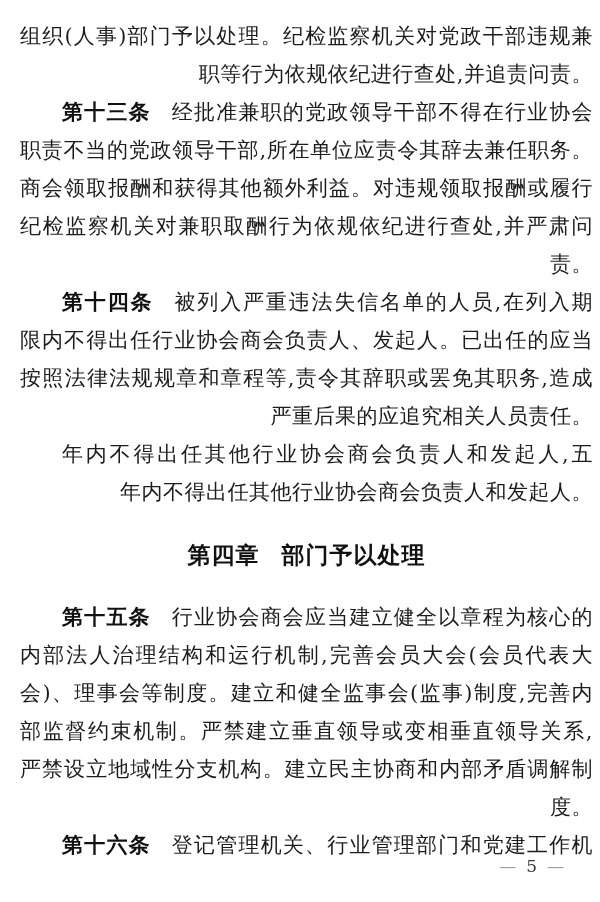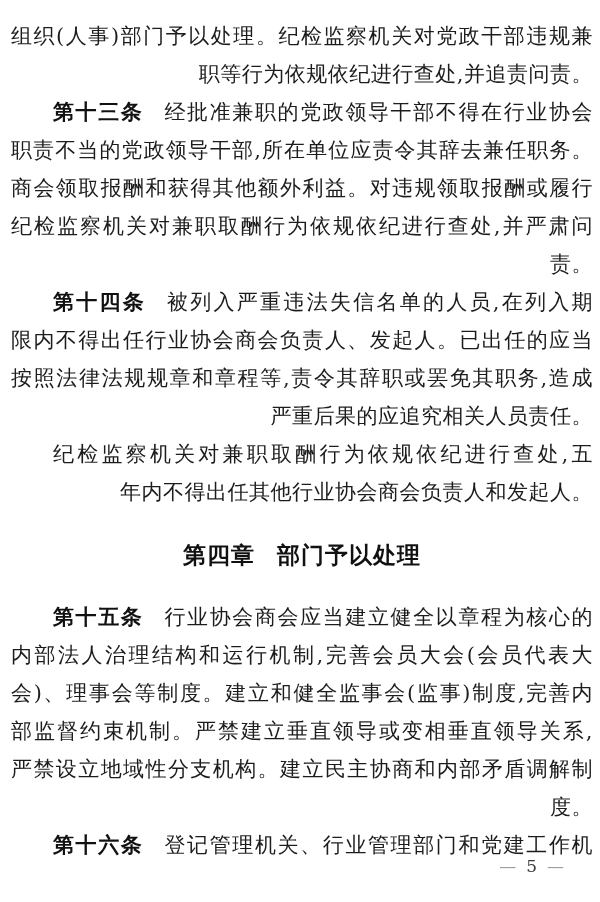--- a/index.html
+++ b/index.html
@@ -9,21 +9,21 @@
   body {
     width: 600px;
     height: 902px;
     background: #ffffff;
     position: relative;
     overflow: hidden;
   }
   .content {
     position: absolute;
     top: 17px;
-    left: 11px;
+    left: 20px;
     right: 7px;
   }
   .line {
     height: 38px;
     line-height: 38px;
     font-size: 21px;
     color: #1c1c1c;
     font-family: "DejaVu Serif", "Liberation Serif", serif;
     letter-spacing: 0.5px;
     white-space: nowrap;
@@ -84,21 +84,21 @@
       <div class="line"><span>职等行为依规依纪进行查处,并追责问责。</span></div>
       <div class="line justify indent"><span class="lead">第十三条</span><span>经批准兼职的党政领导干部不得在行业协会</span></div>
       <div class="line justify"><span>职责不当的党政领导干部,所在单位应责令其辞去兼任职务。</span></div>
       <div class="line justify"><span>商会领取报酬和获得其他额外利益。对违规领取报酬或履行</span></div>
       <div class="line justify"><span>纪检监察机关对兼职取酬行为依规依纪进行查处,并严肃问</span></div>
       <div class="line"><span>责。</span></div>
       <div class="line justify indent"><span class="lead">第十四条</span><span>被列入严重违法失信名单的人员,在列入期</span></div>
       <div class="line justify"><span>限内不得出任行业协会商会负责人、发起人。已出任的应当</span></div>
       <div class="line justify"><span>按照法律法规规章和章程等,责令其辞职或罢免其职务,造成</span></div>
       <div class="line"><span>严重后果的应追究相关人员责任。</span></div>
-      <div class="line justify indent"><span>纪检监察机关对兼职取酬行为依规依纪进行查处,五</span></div>
+      <div class="line justify indent"><span>年内不得出任其他行业协会商会负责人和发起人,五</span></div>
       <div class="line"><span>年内不得出任其他行业协会商会负责人和发起人。</span></div>
       <div class="chapter"><span class="chapter-num">第四章</span><span>部门予以处理</span></div>
       <div class="line justify indent"><span class="lead">第十五条</span><span>行业协会商会应当建立健全以章程为核心的</span></div>
       <div class="line justify"><span>内部法人治理结构和运行机制,完善会员大会(会员代表大</span></div>
       <div class="line justify"><span>会)、理事会等制度。建立和健全监事会(监事)制度,完善内</span></div>
       <div class="line justify"><span>部监督约束机制。严禁建立垂直领导或变相垂直领导关系,</span></div>
       <div class="line justify"><span>严禁设立地域性分支机构。建立民主协商和内部矛盾调解制</span></div>
       <div class="line"><span>度。</span></div>
       <div class="line justify indent"><span class="lead">第十六条</span><span>登记管理机关、行业管理部门和党建工作机</span></div>
     </div>

